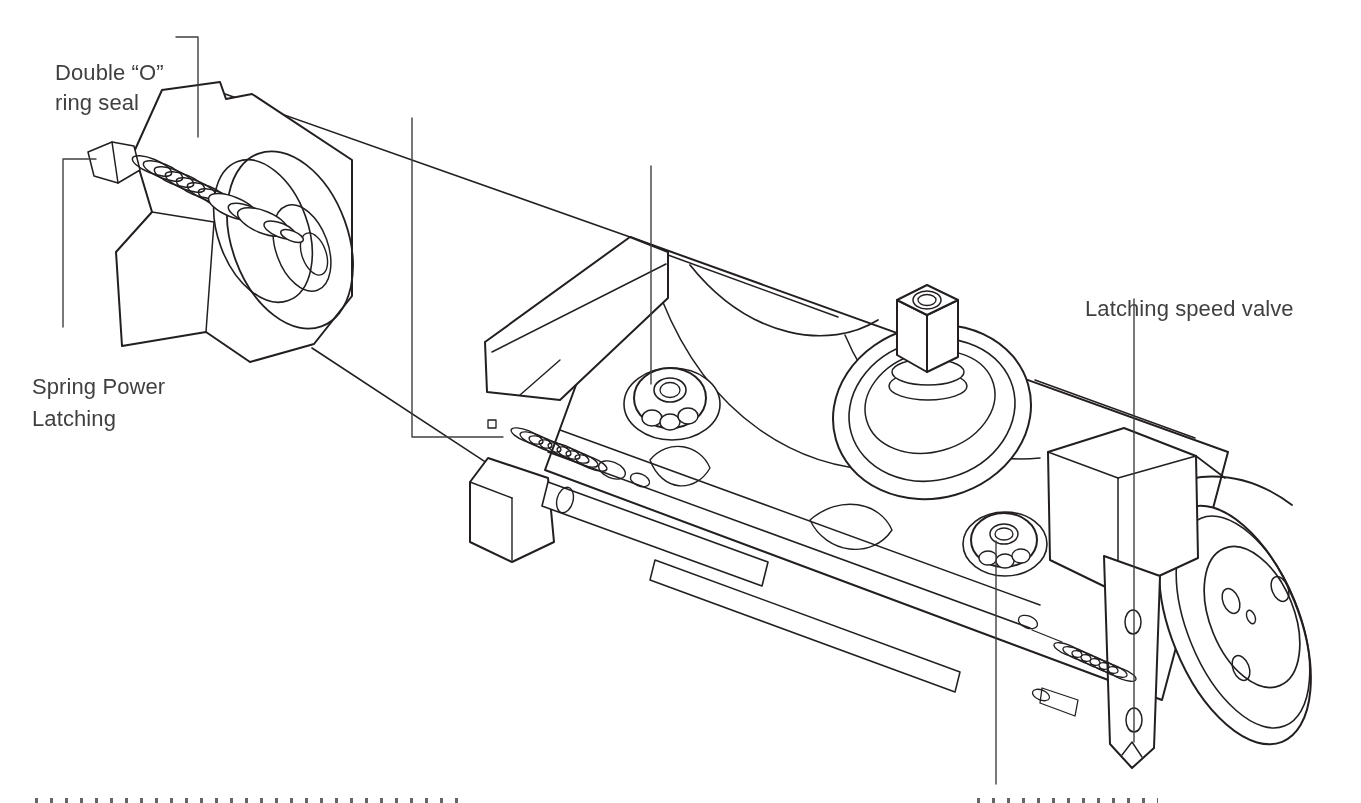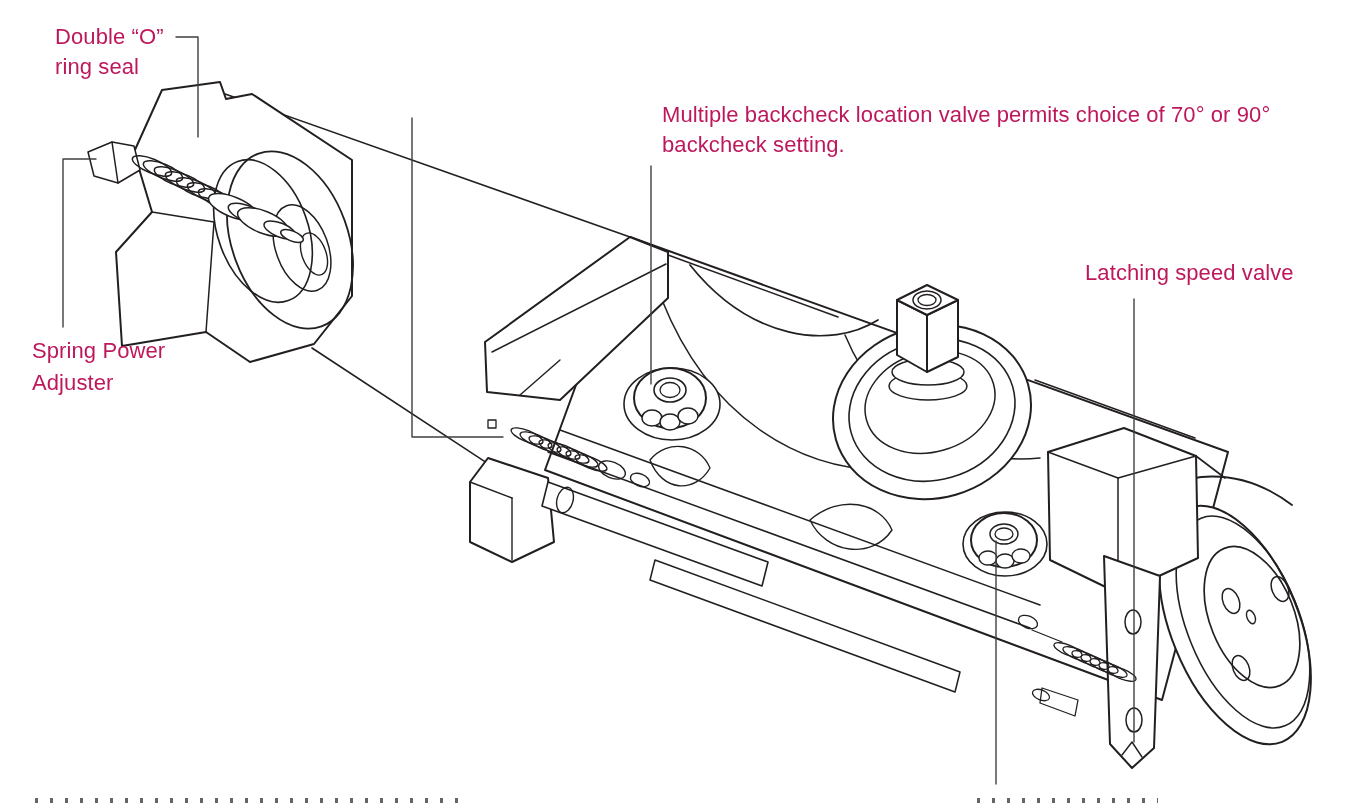--- a/index.html
+++ b/index.html
@@ -4,23 +4,24 @@
 <style>
   html,body{margin:0;padding:0;background:#ffffff;}
   #stage{
     position:relative;width:1361px;height:803px;overflow:hidden;background:#ffffff;
     font-family:"Liberation Sans", sans-serif;
   }
   svg{position:absolute;left:0;top:0;}
   .label{
     position:absolute;
     font-size:22px;line-height:30px;
-    color:#be185d;
+    color:#404040;
     white-space:pre-line;
     letter-spacing:0.1px;
+    margin-top:36px;
   }
   .lbl-double-o{left:55px;top:22px;}
   .lbl-backcheck-intensity{left:412px;top:50px;}
   .lbl-multiple-backcheck{left:662px;top:100px;}
   .lbl-latching{left:1085px;top:258px;}
   .lbl-spring-power{left:32px;top:335px;line-height:32px;}
   .cutoff-marks{
     position:absolute;top:798px;height:5px;
     background:repeating-linear-gradient(90deg,#4a4a4a 0 3px,transparent 3px 15px);
     opacity:.85;
@@ -187,24 +188,22 @@
       <path d="M 651,166 L 651,384"></path>
       <path d="M 1134,299 L 1134,742"></path>
       <path d="M 996,541 L 996,784"></path>
     </g>
   </svg>
 
   <div class="label lbl-double-o">Double “O”
 ring seal</div>
 
 
-  <div class="label lbl-multiple-backcheck">Multiple backcheck location valve permits choice of 70° or 90°
-backcheck setting.</div>
 
   <div class="label lbl-latching">Latching speed valve</div>
 
   <div class="label lbl-spring-power">Spring Power
-Adjuster</div>
+Latching</div>
 
   <div class="cutoff-marks cutoff-left"></div>
   <div class="cutoff-marks cutoff-right"></div>
 
 </div>
 
 </body></html>

